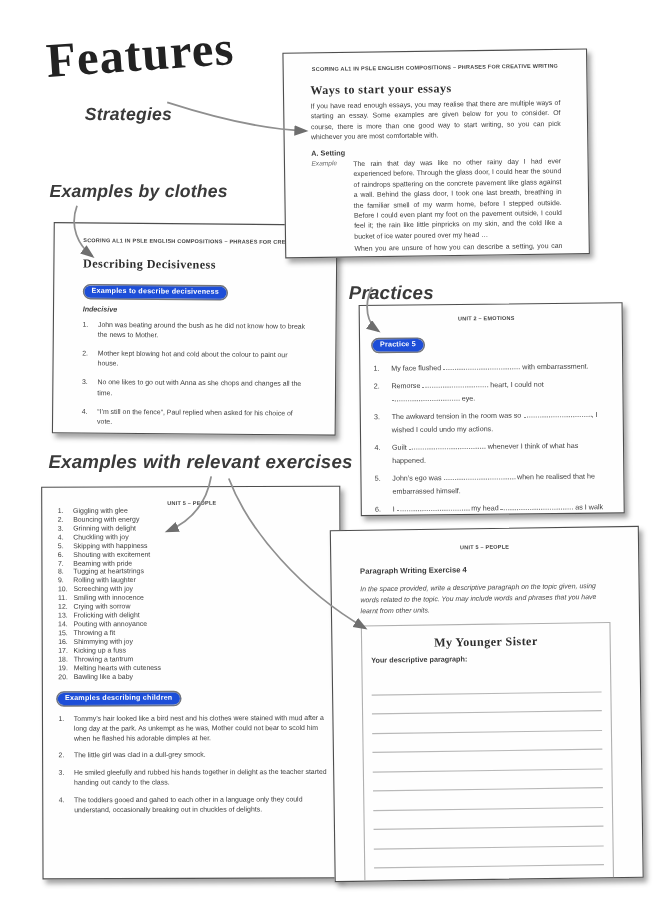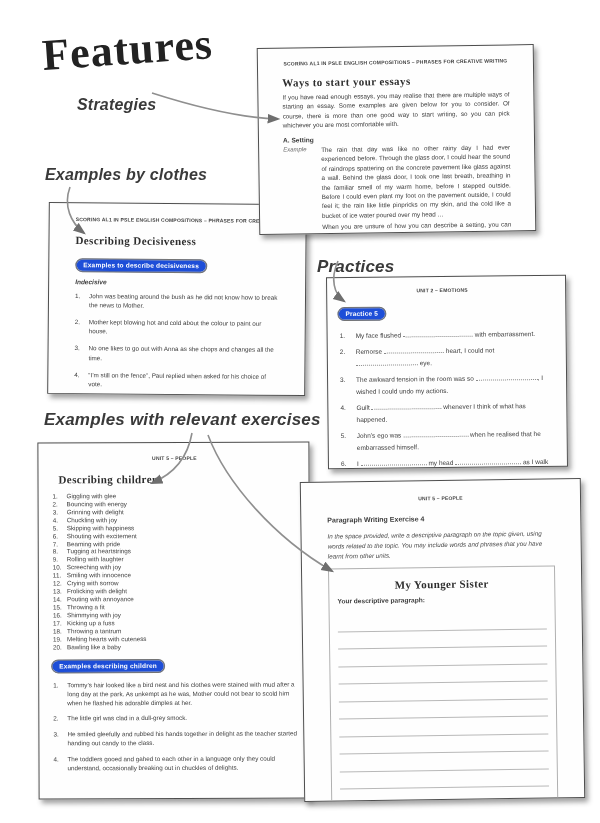--- a/index.html
+++ b/index.html
@@ -155,21 +155,20 @@
       </div>
       <div class="li">
         <span class="num">6.</span>
         <span class="txt">I <span class="blank" style="width: 66px;"></span> my head <span class="blank" style="width: 66px;"></span> as I walk up the stage to make my apology statement.</span>
       </div>
     </div>
 </div>
 
 <div class="page pg-child">
   <div class="phead">UNIT 5 – PEOPLE</div>
-  <div class="hand">Describing children</div>
   <div class="list1">
       <div class="li">
         <span class="num">1.</span>
         <span class="txt">Giggling with glee</span>
       </div>
       <div class="li">
         <span class="num">2.</span>
         <span class="txt">Bouncing with energy</span>
       </div>
       <div class="li">

